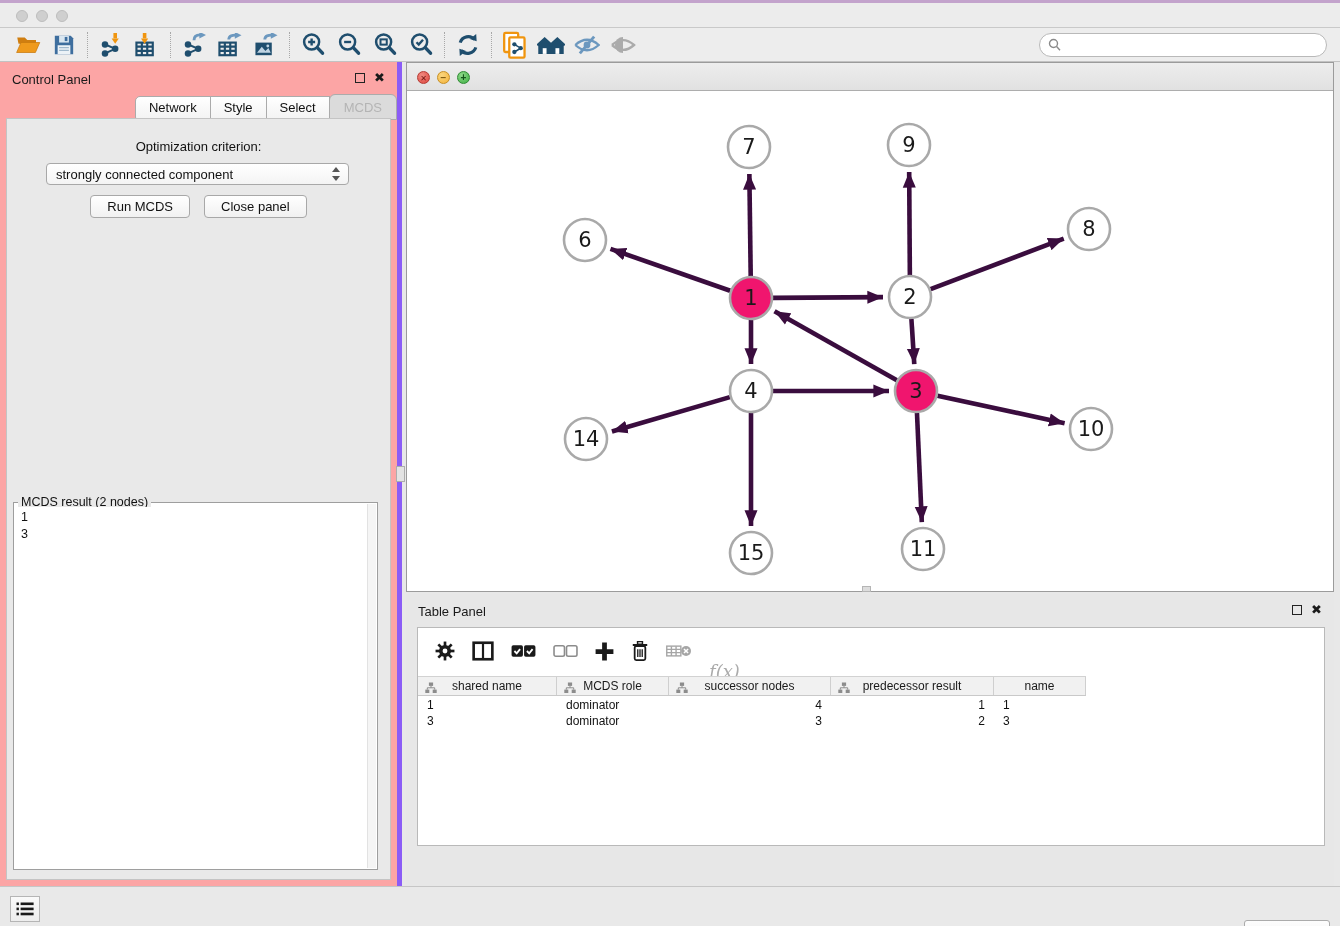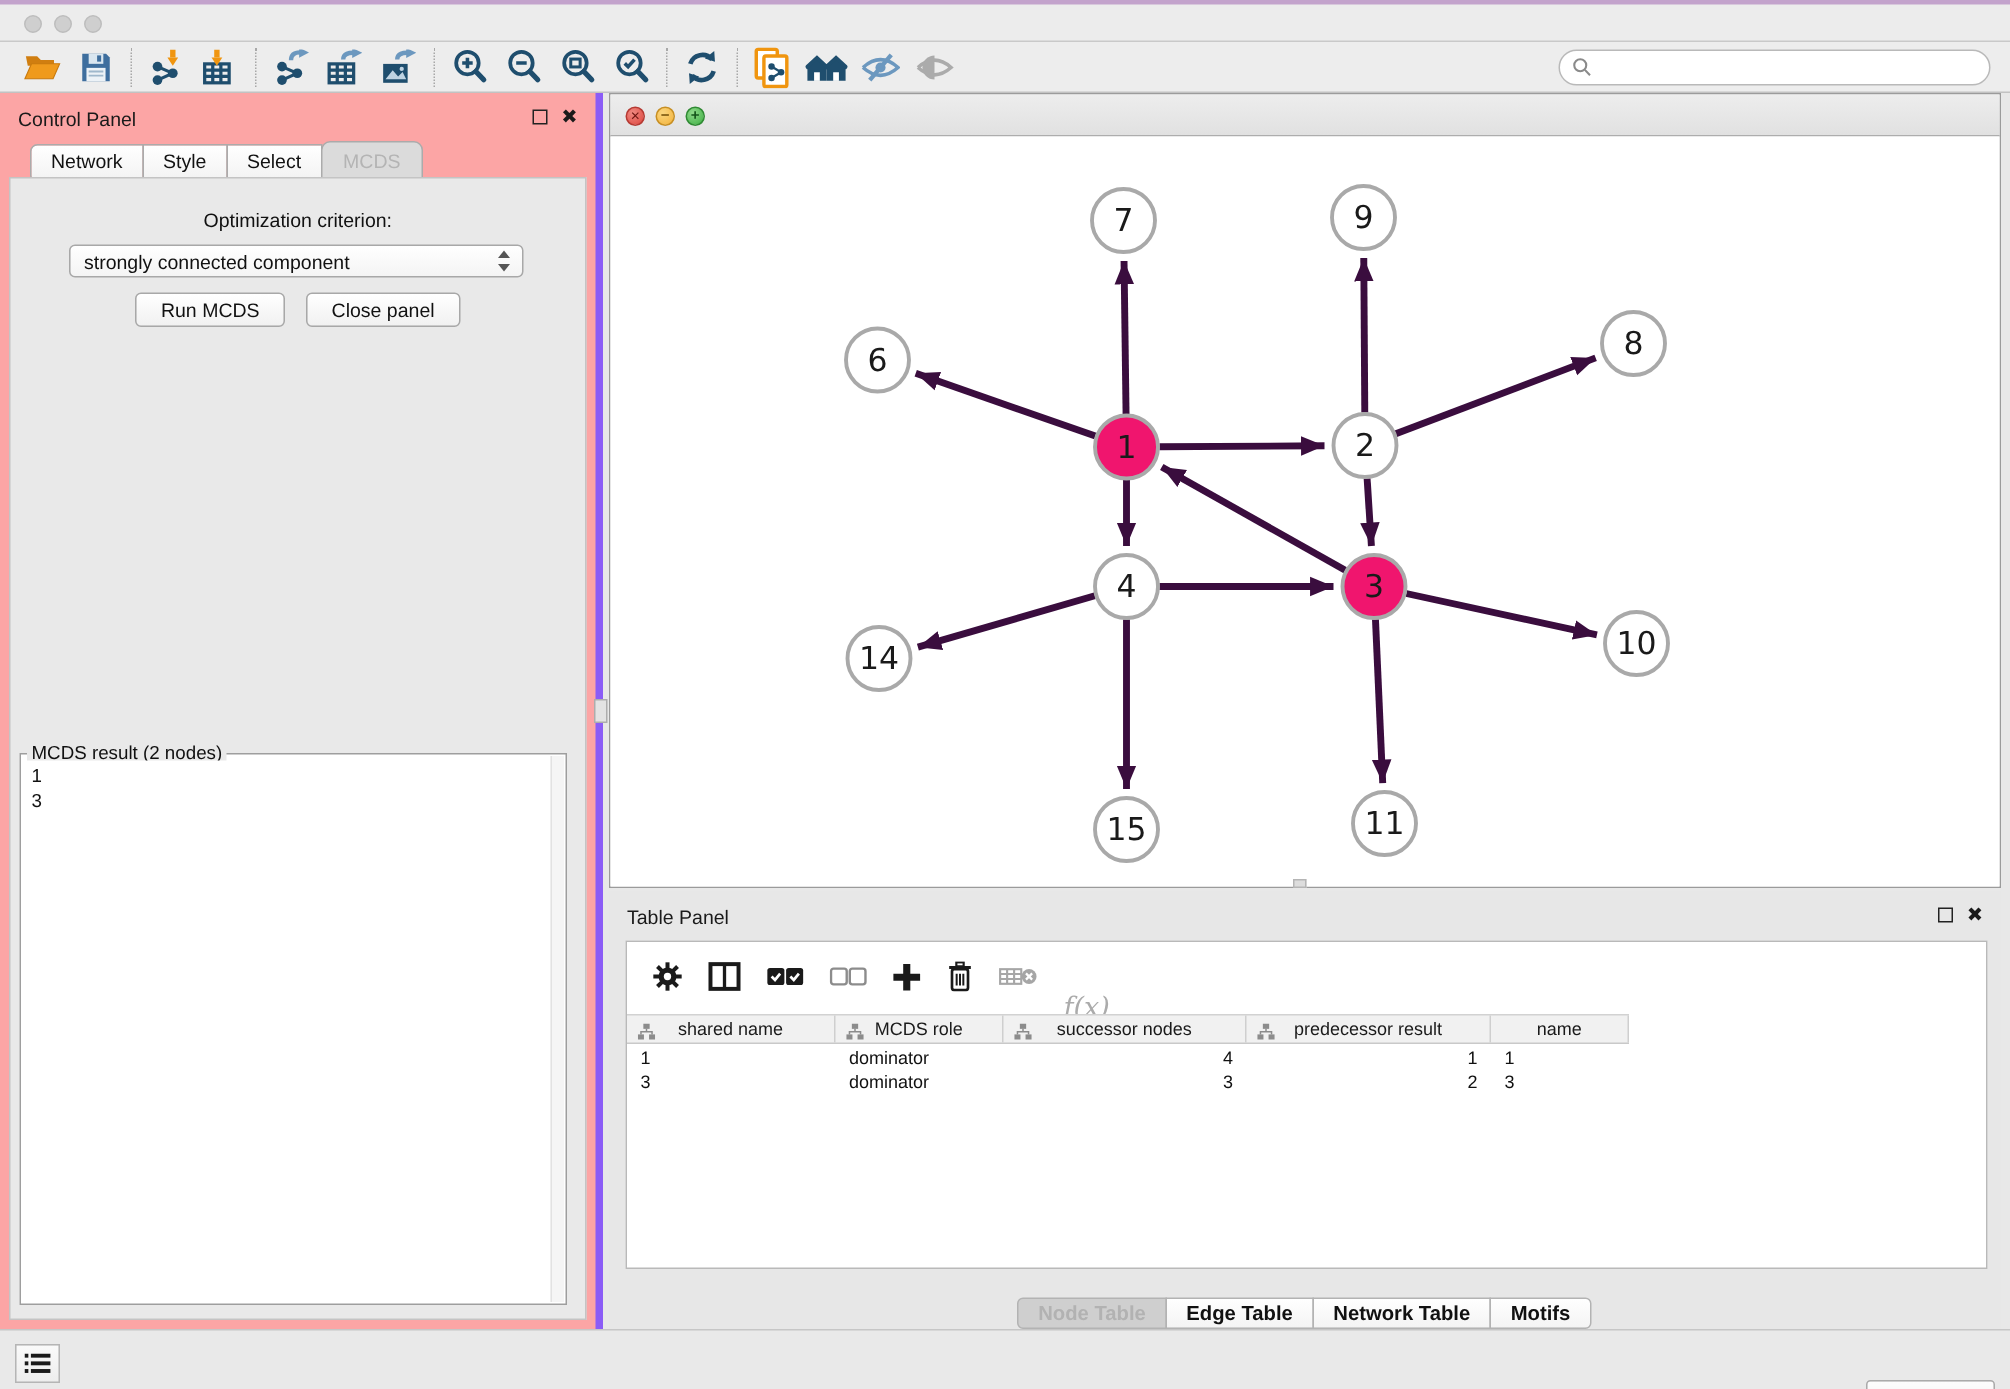--- a/index.html
+++ b/index.html
@@ -23,21 +23,21 @@
   .searchwrap { position:absolute; right:13px; top:5px; width:288px; height:24px; background:#FFF;
     border:1px solid #B9B9B9; border-radius:12px; display:flex; align-items:center; padding-left:8px; }
   .searchwrap input { border:none; outline:none; flex:1; font-size:12px; background:transparent; height:20px; }
 
   
   .control-panel { position:absolute; left:0; top:62px; width:402px; height:824px; background:#fca5a5; border-right:5px solid #8b5cf6; }
   .panel-header { position:absolute; left:12px; top:10px; font-size:13px; color:#1A1A1A; }
   .panel-icons { position:absolute; right:12px; top:11px; display:flex; gap:9px; align-items:center; }
   .ico-float { width:10px; height:10px; border:1.5px solid #222; background:transparent; }
   .ico-close { font-size:13px; font-weight:bold; color:#1A1A1A; line-height:10px; }
-  .cp-tabs { position:absolute; left:0; right:0; top:34px; display:flex; justify-content:flex-start;padding-left:21px; }
+  .cp-tabs { position:absolute; left:0; right:0; top:34px; display:flex; justify-content:flex-end;padding-left:21px; }
   .tab { background:linear-gradient(#FFFFFF,#F2F2F2); border:1px solid #ABABAB; padding:3px 13px;
     font-size:13px; color:#111; margin-left:-1px; }
   .cp-tabs .tab:first-child { border-radius:5px 0 0 5px; }
   .cp-tabs .tab.active { background:#DBDBDB; color:#B4B4B4; border-radius:6px 6px 0 0; position:relative; top:-2px; padding:5px 14px 4px; }
   .cp-content { position:absolute; left:6px; right:6px; top:56px; bottom:6px; background:#E9E9E9; border:1px solid #C4C4C4; }
   .opt-label { position:absolute; left:0; right:0; top:20px; text-align:center; font-size:13px; color:#111; }
   .dropdown { position:absolute; left:39px; right:41px; top:44px; height:22px; background:linear-gradient(#FFFFFF,#F4F4F4);
     border:1px solid #A8A8A8; border-radius:4px; display:flex; align-items:center; padding:0 6px 0 9px; }
   .dropdown .dd-label { flex:1; font-size:13px; color:#111; }
   .stepper { width:11px; height:16px; position:relative; }
@@ -506,26 +506,20 @@
           </div>
           <div class="trow">
             <div class="tcell" style="width: 139px; text-align: left;">3</div>
             <div class="tcell" style="width: 112px; text-align: left;">dominator</div>
             <div class="tcell" style="width: 162px; text-align: right;">3</div>
             <div class="tcell" style="width: 163px; text-align: right;">2</div>
             <div class="tcell" style="width: 92px; text-align: left;">3</div>
           </div>
         </div>
     </div>
-    <div class="bt-tabs" id="bt-tabs">
-        <div class="btab active">Node Table</div>
-        <div class="btab">Edge Table</div>
-        <div class="btab">Network Table</div>
-        <div class="btab">Motifs</div>
-      </div>
   </div>
 
   <div class="statusbar">
     <button class="list-btn">
       <svg width="18" height="16" viewBox="0 0 18 16">
           <g fill="#1A1A1A">
             <rect x="0.5" y="1.5" width="2.4" height="2.6"></rect>
             <rect x="0.5" y="6.6" width="2.4" height="2.6"></rect>
             <rect x="0.5" y="11.7" width="2.4" height="2.6"></rect>
             <rect x="4.6" y="1.5" width="13" height="2.6"></rect>

